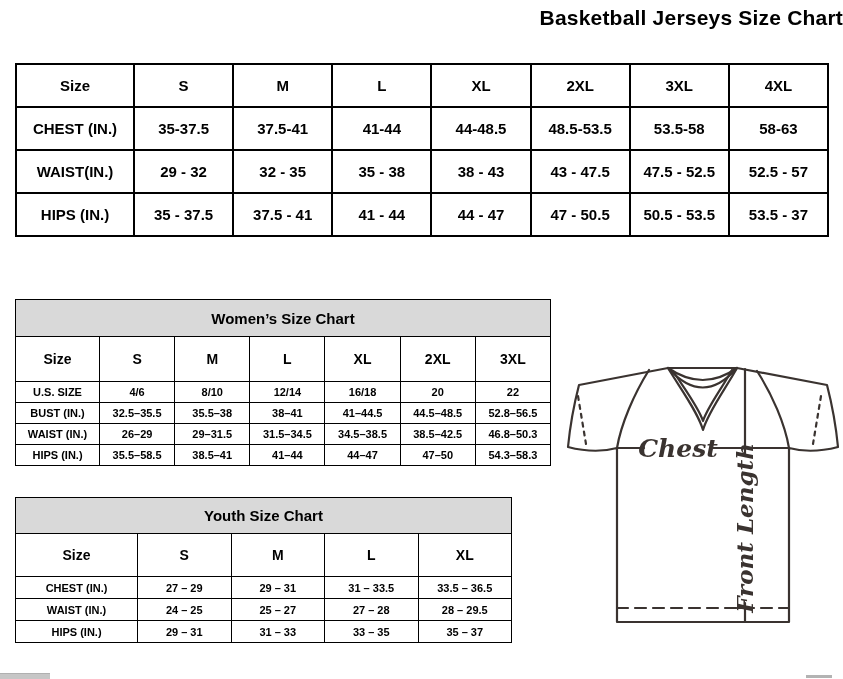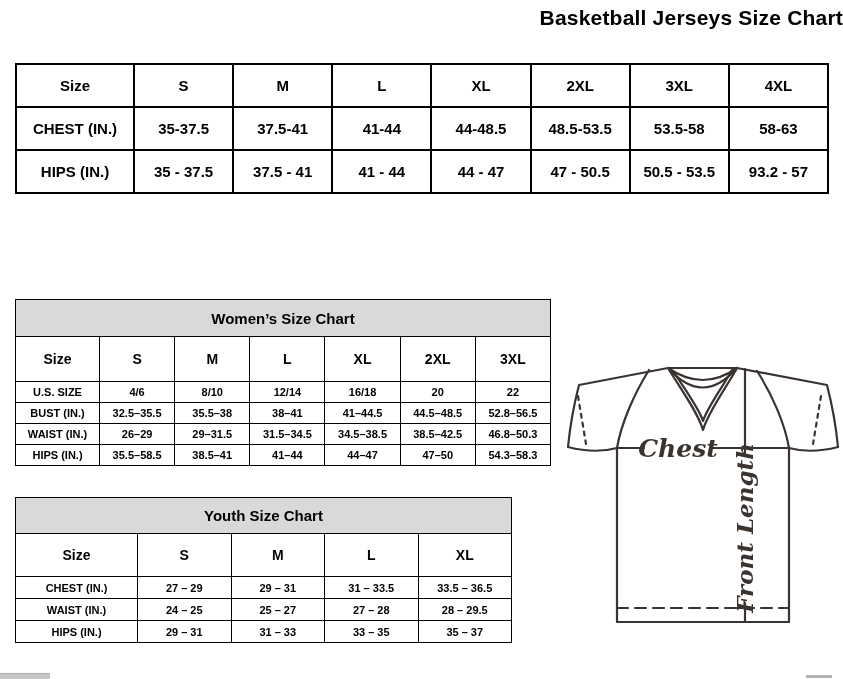--- a/index.html
+++ b/index.html
@@ -83,28 +83,38 @@
       <td class="lbl">CHEST (IN.)</td>
       <td>35-37.5</td>
       <td>37.5-41</td>
       <td>41-44</td>
       <td>44-48.5</td>
       <td>48.5-53.5</td>
       <td>53.5-58</td>
       <td>58-63</td>
     </tr>
     <tr class="data">
+      <td class="lbl">WAIST(IN.)</td>
+      <td>29 - 32</td>
+      <td>32 - 35</td>
+      <td>35 - 38</td>
+      <td>38 - 43</td>
+      <td>43 - 47.5</td>
+      <td>47.5 - 52.5</td>
+      <td>52.5 - 57</td>
+    </tr>
+    <tr class="data">
       <td class="lbl">HIPS (IN.)</td>
       <td>35 - 37.5</td>
       <td>37.5 - 41</td>
       <td>41 - 44</td>
       <td>44 - 47</td>
       <td>47 - 50.5</td>
       <td>50.5 - 53.5</td>
-      <td>93.2 - 57</td>
+      <td>53.5 - 37</td>
     </tr>
   </tbody>
     </table>
 </div>
 
 <div class="womens">
   <table>
     <colgroup>
         <col style="width:84px">
         <col>

